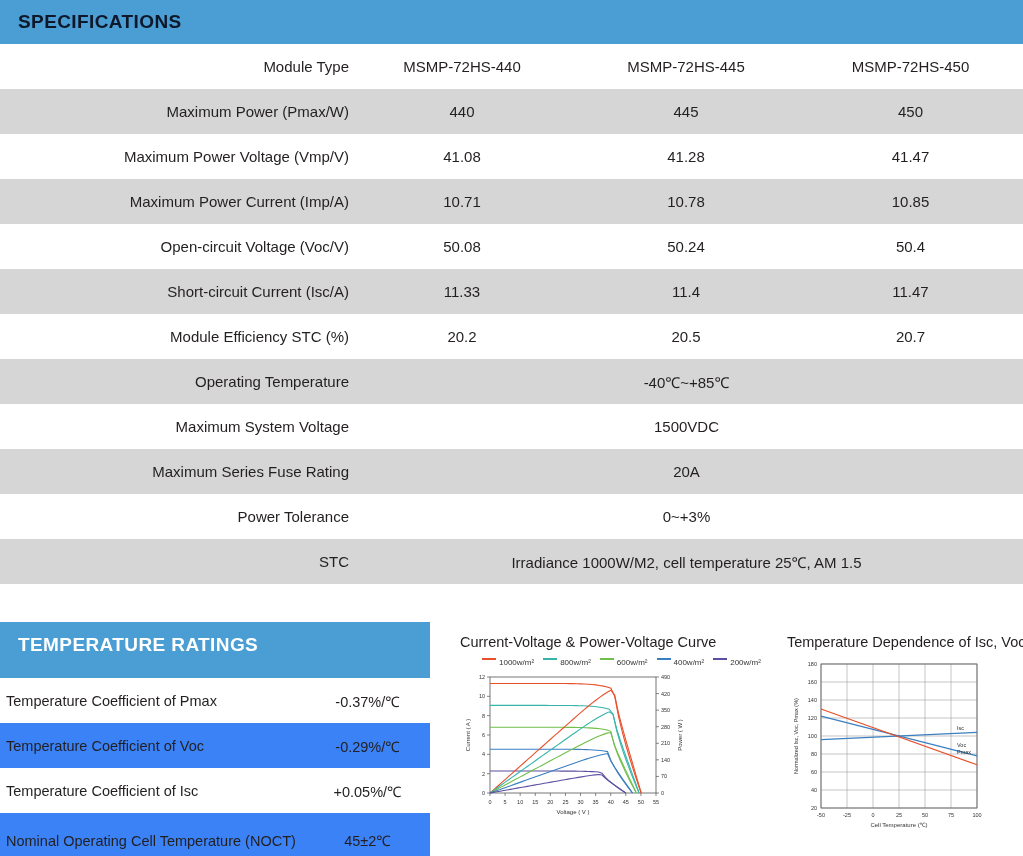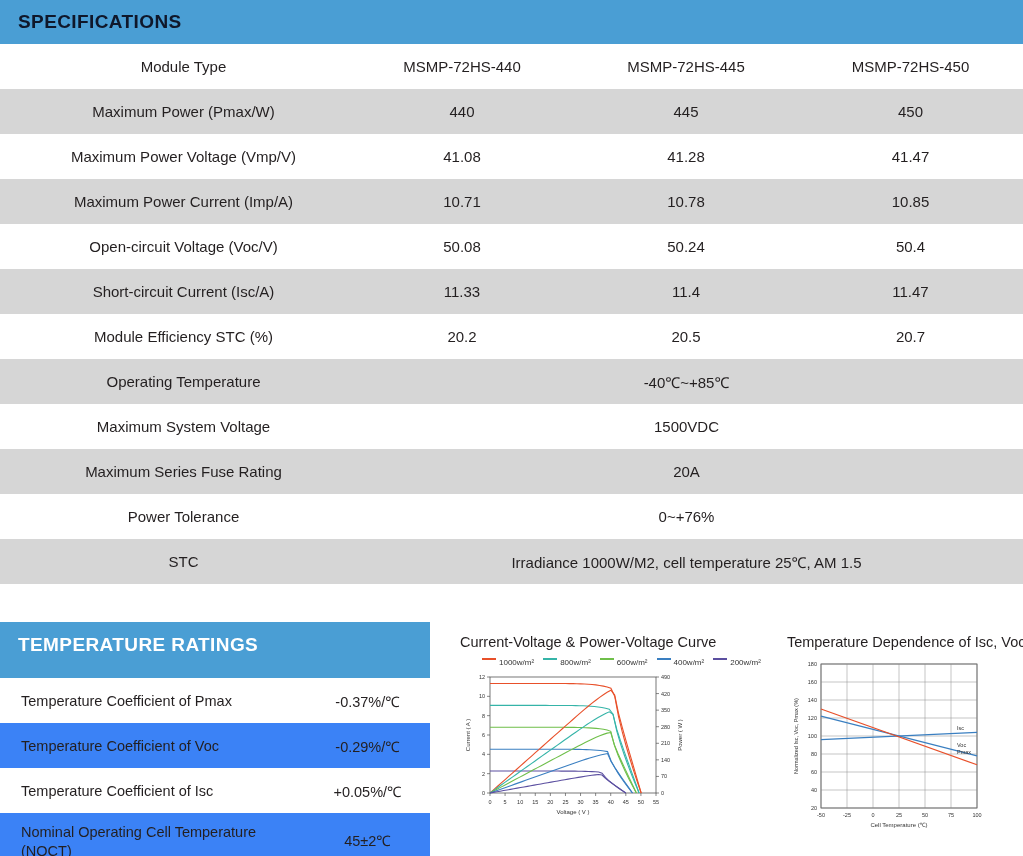--- a/index.html
+++ b/index.html
@@ -26,21 +26,21 @@
     width: 1023px;
     border-collapse: collapse;
     table-layout: fixed;
   }
   table.spec td {
     height: 45px;
     font-size: 15px;
     color: #231f20;
     vertical-align: middle;
   }
-  table.spec td.label { padding-left: 18px; text-align: center; }
+  table.spec td.label { padding-left: 18px; text-align: right; }
   table.spec td.val { text-align: center; }
   table.spec tr.odd { background: #ffffff; }
   table.spec tr.even { background: #d6d6d6; }
   table.spec col.c1 { width: 350px; }
   table.spec col.c2 { width: 224px; }
   table.spec col.c3 { width: 224px; }
   table.spec col.c4 { width: 225px; }
 
   
   .bottom {
@@ -64,21 +64,21 @@
     border-collapse: collapse;
     table-layout: fixed;
   }
   table.temp col.t1 { width: 305px; }
   table.temp col.t2 { width: 125px; }
   table.temp td {
     height: 45px;
     font-size: 14.5px;
     vertical-align: middle;
   }
-  table.temp td.label { padding-left: 21px; text-align: left; }
+  table.temp td.label { padding-left: 6px; text-align: left; }
   table.temp td.val { text-align: center; }
   table.temp tr.odd { background: #ffffff; }
   table.temp tr.even { background: #3b82f6; }
   table.temp tr.tall td { height: 57px; line-height: 1.25; }
 
   
   .charts {
     display: flex;
     padding-left: 30px;
     padding-top: 12px;
@@ -170,21 +170,21 @@
         <tr class="odd">
           <td class="label">Maximum System Voltage</td>
           <td class="val" colspan="3">1500VDC</td>
         </tr>
         <tr class="even">
           <td class="label">Maximum Series Fuse Rating</td>
           <td class="val" colspan="3">20A</td>
         </tr>
         <tr class="odd">
           <td class="label">Power Tolerance</td>
-          <td class="val" colspan="3">0~+76%</td>
+          <td class="val" colspan="3">0~+3%</td>
         </tr>
         <tr class="even">
           <td class="label">STC</td>
           <td class="val" colspan="3">Irradiance 1000W/M2, cell temperature 25℃, AM 1.5</td>
         </tr>
       </tbody>
   </table>
 
   <div class="bottom">
 

